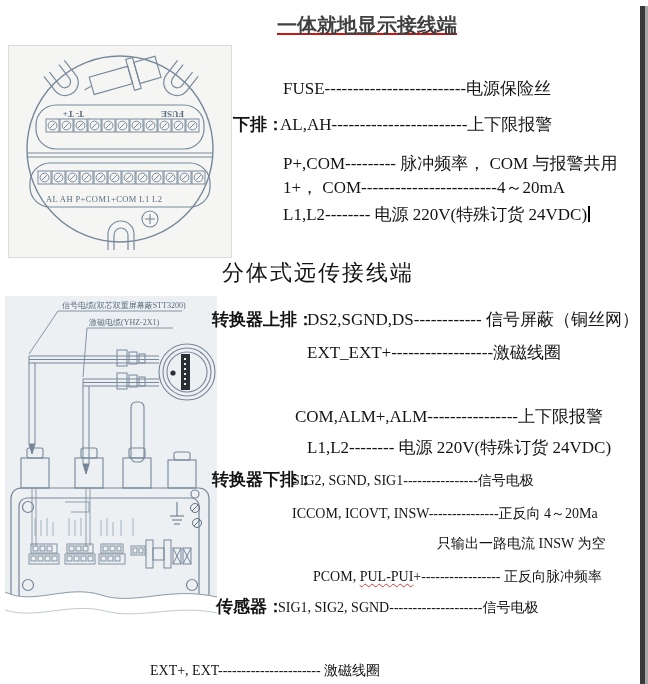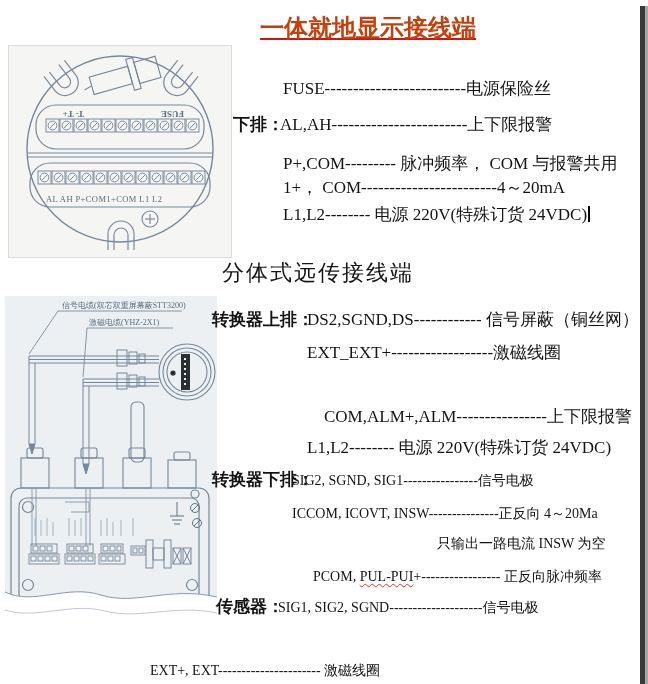--- a/index.html
+++ b/index.html
@@ -5,22 +5,22 @@
   html,body{margin:0;padding:0;background:#ffffff;}
   .page{position:relative;width:648px;height:684px;background:#ffffff;overflow:hidden;
         font-family:"Liberation Serif","DejaVu Serif",serif;color:#141414;}
   .row{position:absolute;white-space:pre;font-size:17px;line-height:1.1;}
   .lbl{font-weight:bold;display:inline-block;}
   .lbl.w47{width:47px;}
   .lbl.w95{width:95px;}
   .lbl.w80{width:80px;}
   .lbl.w62{width:62px;}
   .mono{font-family:Liberation Serif, serif;font-size:14px;}
-  .title{position:absolute;top:12px;left:260px;width:200px;color:#c2410c;font-weight:bold;
-         font-size:24px;text-decoration:underline;text-decoration-color:#cf1414;white-space:pre;}
+  .title{position:absolute;top:12px;left:277px;width:200px;color:#404040;font-weight:bold;
+         font-size:20px;text-decoration:underline;text-decoration-color:#cf1414;white-space:pre;}
   .sec2title{position:absolute;top:258px;left:222px;font-size:22px;letter-spacing:2px;white-space:pre;}
   .squiggle{text-decoration:underline;text-decoration-style:wavy;text-decoration-color:#e03535;
             text-decoration-thickness:1px;text-underline-offset:2px;margin-top:24px;}
   .cursor{display:inline-block;width:2px;height:16px;background:#000;vertical-align:-2px;margin-left:1px;}
   .edge-dark{position:absolute;top:6px;right:3px;width:5px;height:678px;background:#3a3a3a;}
   .edge-gray{position:absolute;top:6px;right:0;width:3px;height:678px;background:#a8a8a8;}
   svg{position:absolute;}
   svg text{fill:#5a6b7c;}
 </style>
 </head>
@@ -264,21 +264,21 @@
         <line x1="189" y1="230" x2="195" y2="224"></line>
     </g>
 
     <path d="M0,296 C28,310 62,288 96,299 C130,310 164,290 212,301 L212,330 L0,330 Z" fill="#ffffff"></path>
     <path d="M0,296 C28,310 62,288 96,299 C130,310 164,290 212,301" fill="none" stroke="#8a99a8" stroke-width="1"></path>
     <path d="M0,314 C30,324 66,306 100,315 C134,324 170,308 212,317" fill="none" stroke="#b8c3cc" stroke-width="0.9"></path>
   </svg>
 
   <div class="row" style="top:311px;left:212px"><span class="lbl w95">转换器上排：</span><span>DS2,SGND,DS------------ 信号屏蔽（铜丝网）</span></div>
   <div class="row" style="top:344px;left:307px"><span>EXT_EXT+------------------激磁线圈</span></div>
-  <div class="row" style="top:408px;left:324px"><span>COM,ALM+,ALM----------------上下限报警</span></div>
+  <div class="row" style="top:408px;left:295px"><span>COM,ALM+,ALM----------------上下限报警</span></div>
   <div class="row" style="top:439px;left:307px"><span>L1,L2-------- 电源 220V(特殊订货 24VDC)</span></div>
   <div class="row" style="top:471px;left:212px"><span class="lbl w80">转换器下排：</span><span class="mono">SIG2, SGND, SIG1----------------信号电极</span></div>
   <div class="row" style="top:504px;left:292px"><span class="mono">ICCOM, ICOVT, INSW---------------正反向 4～20Ma</span></div>
   <div class="row" style="top:534px;left:437px"><span class="mono">只输出一路电流 INSW 为空</span></div>
   <div class="row" style="top:567px;left:313px"><span class="mono">PCOM, </span><span class="mono squiggle">PUL-PUI</span><span class="mono">+----------------- 正反向脉冲频率</span></div>
   <div class="row" style="top:598px;left:216px"><span class="lbl w62">传感器：</span><span class="mono">SIG1, SIG2, SGND--------------------信号电极</span></div>
   <div class="row" style="top:661px;left:150px"><span class="mono">EXT+, EXT---------------------- 激磁线圈</span></div>
 
   <div class="edge-dark"></div>
   <div class="edge-gray"></div>

